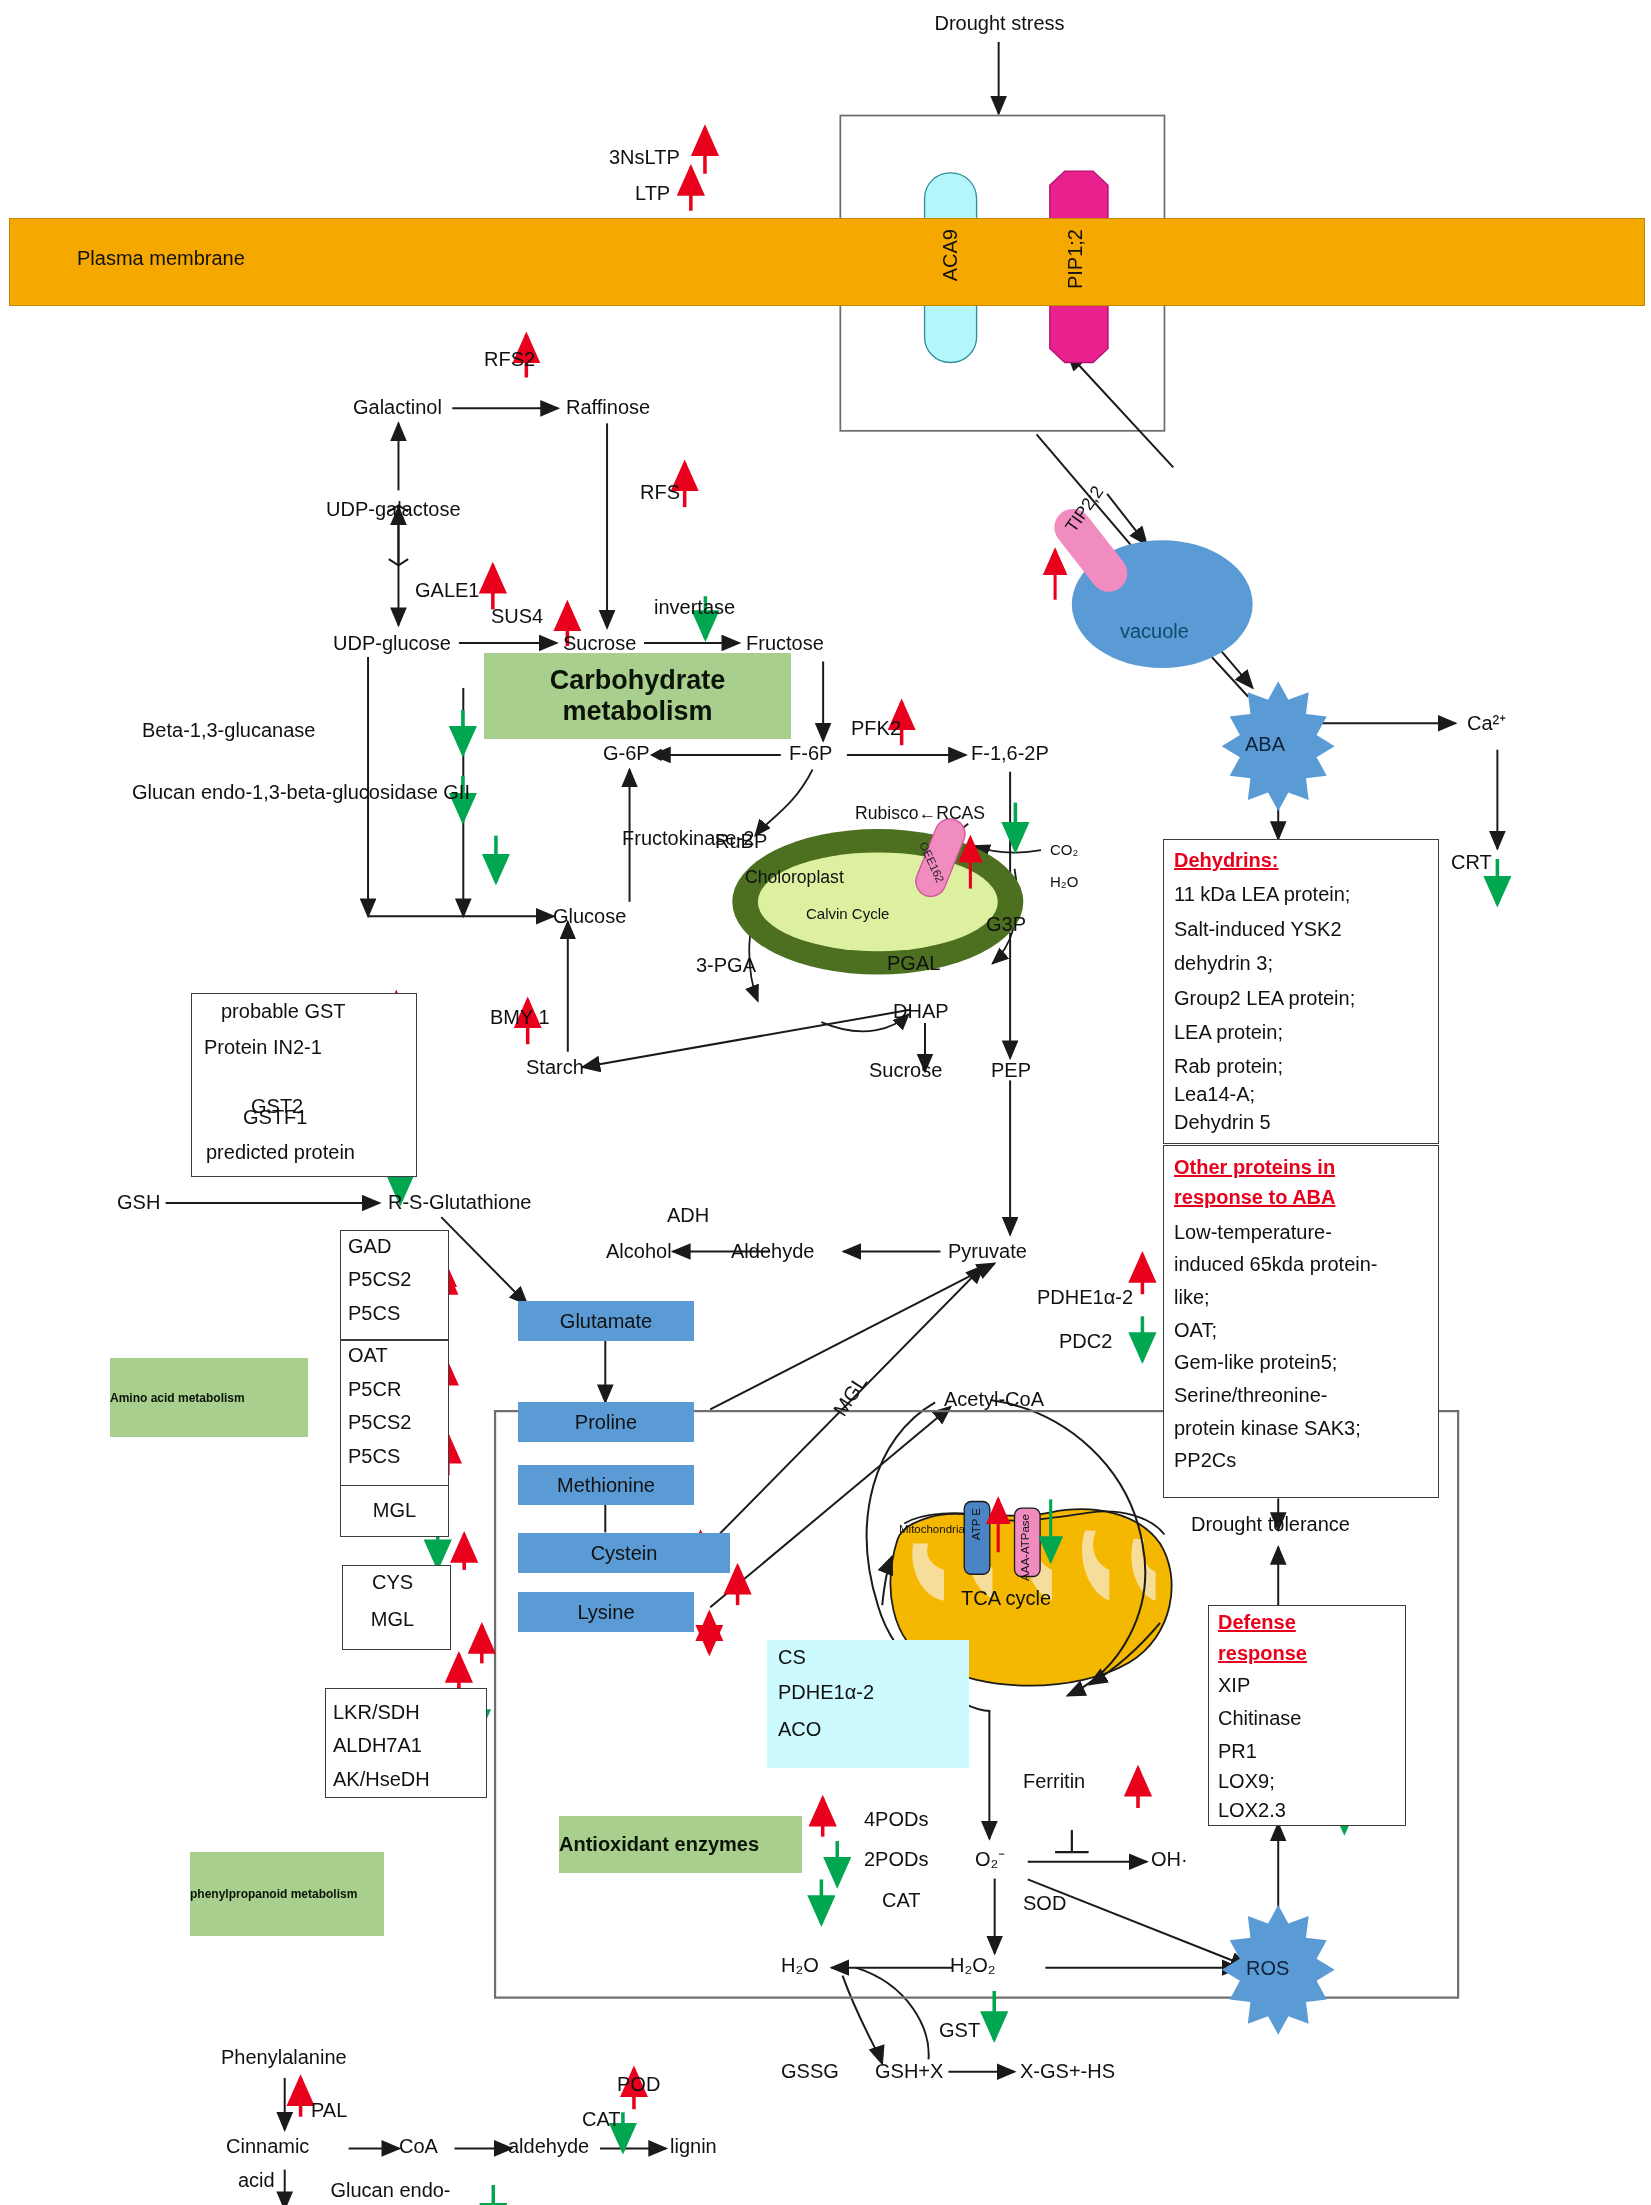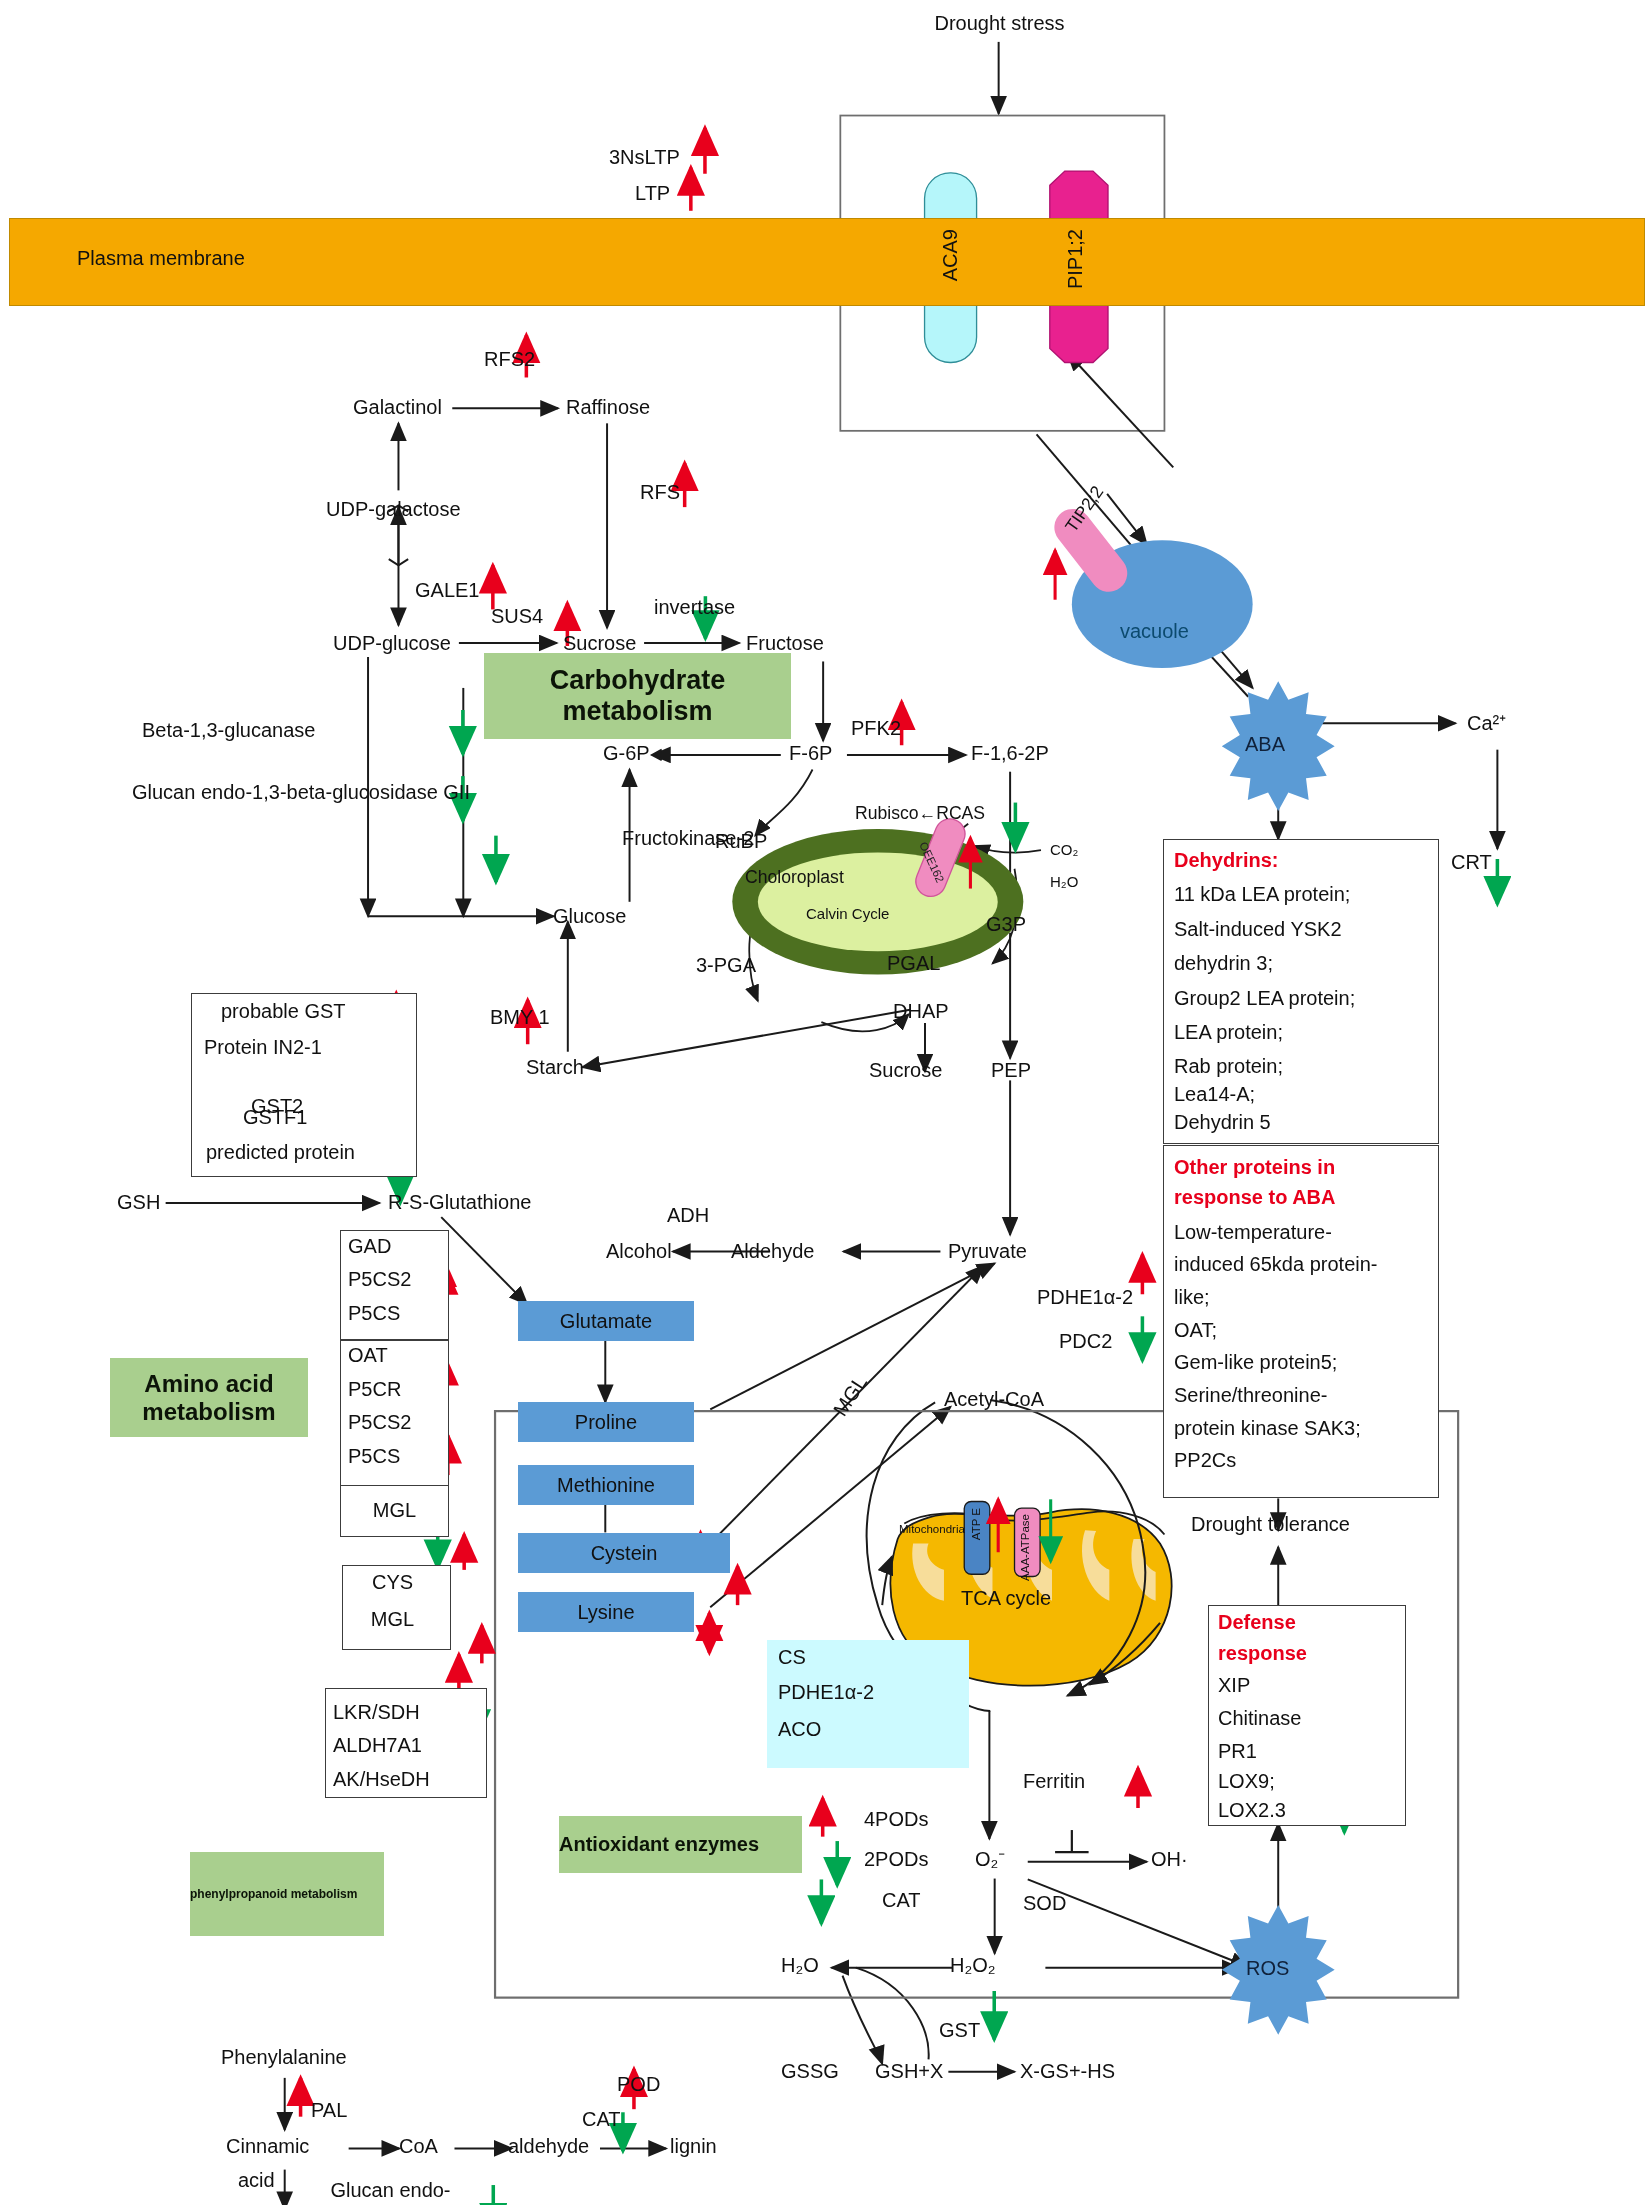--- a/index.html
+++ b/index.html
@@ -12,21 +12,21 @@
   .lbl-xxs{font-size:11.5px;line-height:1.1;}
   .ctr{text-align:center;}
   svg.ovl{position:absolute;left:0;top:0;width:1652px;height:2260px;overflow:visible;pointer-events:none;}
   .greenbox{position:absolute;background:#a9cf8e;display:flex;align-items:center;
             justify-content:flex-start;text-align:center;font-weight:bold;color:#0c1408;}
   .bluebox{position:absolute;background:#5b9bd5;display:flex;align-items:center;
            justify-content:center;color:#111;font-size:20px;}
   .obox{position:absolute;border:1.8px solid #3c3c3c;background:#fff;box-sizing:border-box;}
   .cyanbox{position:absolute;background:#ccfaff;}
   .memb{position:absolute;background:#f5a800;border:0.9px solid #c08a00;}
-  .redtitle{color:#e8001c;font-weight:bold;}
+  .redtitle{color:#e8001c;font-weight:bold;text-decoration:underline;}
   .vert{writing-mode:vertical-rl;transform:rotate(180deg);}
 </style>
 </head>
 <body>
 
 <div id="root">
 
   <svg class="ovl" viewBox="0 0 3745 5125" width="1652" height="2260">
     <defs>
       <marker id="ah" markerWidth="11" markerHeight="11" refX="9" refY="4.2" orient="auto" markerUnits="strokeWidth">
@@ -422,21 +422,21 @@
 
   <div class="obox" style="left:342px;top:1565px;width:109px;height:85px"></div>
   <div class="n lbl ctr" style="left:338px;top:1571px;width:109px">CYS</div>
   <div class="n lbl ctr" style="left:338px;top:1608px;width:109px">MGL</div>
 
   <div class="obox" style="left:325px;top:1688px;width:162px;height:110px"></div>
   <div class="n lbl" style="left:333px;top:1701px">LKR/SDH</div>
   <div class="n lbl" style="left:333px;top:1734px">ALDH7A1</div>
   <div class="n lbl" style="left:333px;top:1768px">AK/HseDH</div>
 
-  <div class="greenbox" style="left:110px;top:1358px;width:198px;height:79px;font-size:24px">
+  <div class="greenbox" style="left:110px;top:1358px;width:198px;height:79px;font-size:12px">
     <span>Amino acid metabolism</span>
   </div>
   <div class="greenbox" style="left:190px;top:1852px;width:194px;height:84px;font-size:12px">
     <span>phenylpropanoid metabolism</span>
   </div>
   <div class="greenbox" style="left:559px;top:1816px;width:243px;height:57px;font-size:20px">
     <span>Antioxidant enzymes</span>
   </div>
 
   <div class="bluebox" style="left:518px;top:1301px;width:176px;height:40px">

